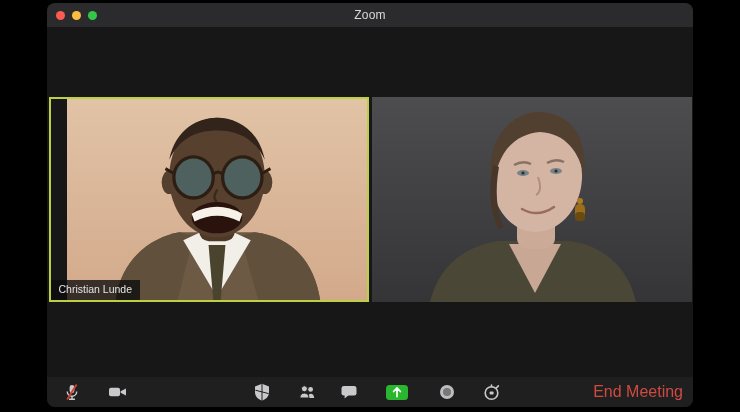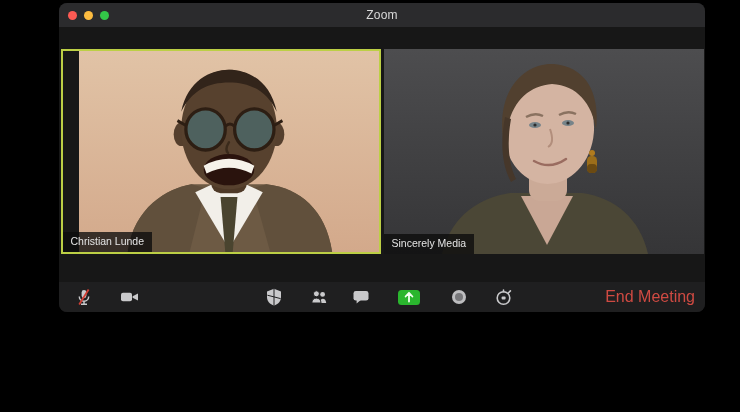--- a/index.html
+++ b/index.html
@@ -1,19 +1,19 @@
 <!DOCTYPE html>
 <html style="--active-speaker-border: #bccf45; --share-button: #2ab62e; --end-meeting-text: #cf4a42; --mute-slash: #d23f34; --titlebar-bg: #2b2b2d; --window-bg: #181818; --toolbar-bg: #1f1f20; --traffic-red: #fc5a53; --traffic-yellow: #fdbc40; --traffic-green: #33c748;"><head>
 <meta charset="utf-8">
 <style>
   * { margin:0; padding:0; box-sizing:border-box; }
   html,body { width:740px; height:412px; background:#000; overflow:hidden;
               font-family:"Liberation Sans", sans-serif; }
 
-  .app-window { position:absolute; left:59px; top:3px; width:646px; height:309px;
+  .app-window { position:absolute; left:47px; top:3px; width:646px; height:404px;
                 background:var(--window-bg,#181818); border-radius:8px; overflow:hidden; }
 
   
   .titlebar { position:absolute; top:0; left:0; right:0; height:24px;
               background:var(--titlebar-bg,#2b2b2d); display:flex; align-items:center; }
   .traffic { display:flex; gap:7px; padding-left:9px; }
   .dot { width:9px; height:9px; border-radius:50%; }
   .dot.red { background:var(--traffic-red,#fc5a53); }
   .dot.yellow { background:var(--traffic-yellow,#fdbc40); }
   .dot.green { background:var(--traffic-green,#33c748); }
@@ -134,21 +134,20 @@
         <path d="M142 68 Q151 63 159 67" stroke="#8a7260" stroke-width="2.5" fill="none"></path>
         <path d="M175 66 Q184 61 192 65" stroke="#8a7260" stroke-width="2.5" fill="none"></path>
         <ellipse cx="151" cy="76" rx="6" ry="3" fill="#76848a"></ellipse>
         <ellipse cx="184" cy="74" rx="6" ry="3" fill="#76848a"></ellipse>
         <circle cx="151" cy="76" r="1.6" fill="#2c2c2c"></circle>
         <circle cx="184" cy="74" r="1.6" fill="#2c2c2c"></circle>
 
         <path d="M166 80 q5 14 -2 18" stroke="#b28e7c" stroke-width="2" fill="none"></path>
         <path d="M150 112 Q166 121 182 110" stroke="#9a6c60" stroke-width="2.5" fill="none" stroke-linecap="round"></path>
       </svg>
-      <div class="name-tag">Sincerely Media</div>
     </div>
   </div>
 
   <div class="toolbar">
 
     <div class="tb pos-mic">
       <svg width="20" height="20" viewBox="0 0 20 20">
         <rect class="ic" x="7.6" y="3" width="4.8" height="8.2" rx="2.4"></rect>
         <path class="ic-stroke" d="M5.3 9.5 a4.7 4.7 0 0 0 9.4 0" stroke-width="1.5"></path>
         <path class="ic-stroke" d="M10 14.2 v2.4 M7 17.2 h6" stroke-width="1.5"></path>

